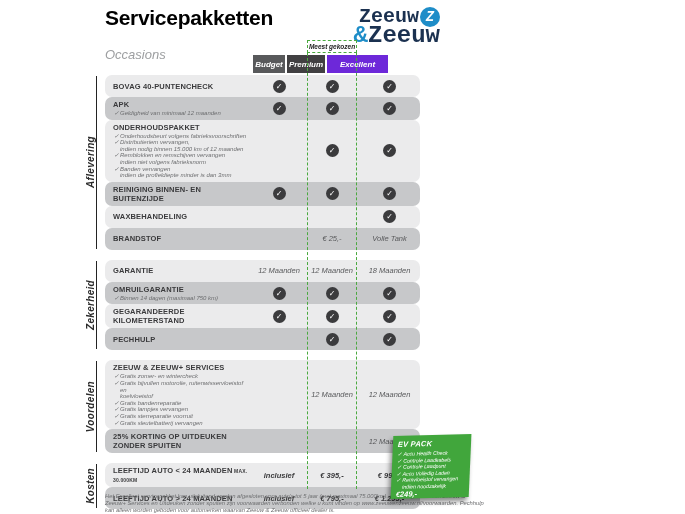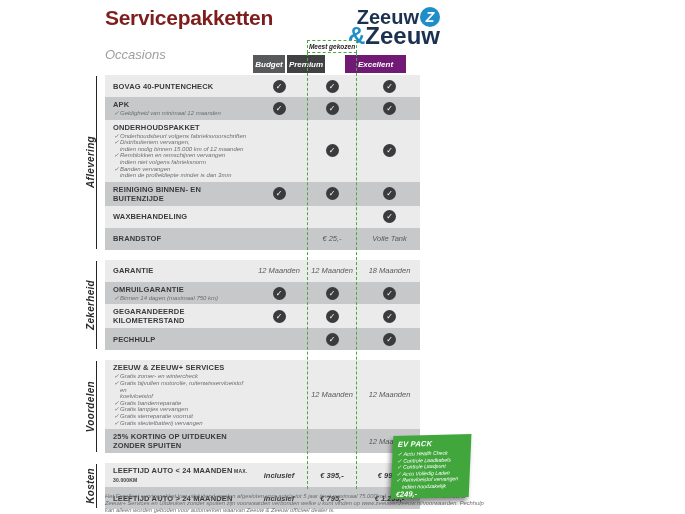--- a/index.html
+++ b/index.html
@@ -3,51 +3,51 @@
 <meta charset="utf-8">
 <style>
   * { margin:0; padding:0; box-sizing:border-box; }
   html,body { background:#fff; }
   .page {
     position:relative; width:685px; height:514px; background:#fff;
     font-family:"Liberation Sans", sans-serif; overflow:hidden; color:#3a3a3c;
   }
   
   .title-block { position:absolute; left:105px; top:6px; }
-  .title-block h1 { font-size:21px; font-weight:bold; color:#7f1d1d; letter-spacing:-0.3px; }
+  .title-block h1 { font-size:21px; font-weight:bold; color:#000000; letter-spacing:-0.3px; }
   .subtitle { font-size:13px; font-style:italic; color:#9c9ea0; margin-top:17px; }
   .logo { position:absolute; left:340px; top:7px; width:100px; text-align:right; line-height:0.92;
-          font-weight:bold; color:#1b3150; }
+          font-weight:bold; color:#1b3150;font-family:Liberation Mono, monospace; }
   .logo .l1 { font-size:20px; display:flex; justify-content:flex-end; align-items:center; }
   .logo .badge { display:inline-flex; width:20px; height:20px; border-radius:50%; background:#1e8dc8;
           color:#fff; align-items:center; justify-content:center; font-style:italic; font-size:14px;
           margin-left:1px; }
   .logo .l2 { font-size:24px; margin-top:-2px; }
   .logo .amp { color:#1e8dc8; }
   
   .table-wrap { position:absolute; left:105px; top:40px; width:315px; }
   .most-chosen { position:absolute; left:202px; top:0; width:50px; height:13px; background:#fff;
     border:1px dashed #4aa93f; font-size:6.5px; font-weight:bold; font-style:italic; color:#232323;
     display:flex; align-items:center; justify-content:center; z-index:3; }
   .premium-overlay { position:absolute; left:202px; top:13px; width:50px; height:436px;
     border-left:1px dashed #4aa93f; border-right:1px dashed #4aa93f; z-index:2; pointer-events:none; }
   .head-row { display:flex; margin-top:15px; height:18px; }
   .head-spacer { width:148px; }
   .head-cell { color:#fff; font-size:8px; font-weight:bold; font-style:italic;
     display:flex; align-items:center; justify-content:center; }
   .head-budget { width:32px; background:#58595b; }
   .head-premium { width:38px; background:#414042; margin-left:2px; }
-  .head-excellent { width:61px; background:#701a75; margin-left:20px; }
+  .head-excellent { width:61px; background:#6d28d9; margin-left:2px; }
   #sections { margin-top:2px; }
   .section { position:relative; margin-bottom:10px; }
   .section-label { position:absolute; left:-21px; top:1px; bottom:1px; width:13px;
     border-right:1.4px solid #232323; display:flex; align-items:center; justify-content:center; }
   .section-label span { writing-mode:vertical-rl; transform:rotate(180deg); white-space:nowrap;
     font-size:10px; font-weight:bold; font-style:italic; color:#2b2b2b; letter-spacing:0.3px; }
-  .row { display:flex; align-items:center; min-height:22px; }
+  .row { display:flex; align-items:center; min-height:22px;border-radius:7px; }
   .row.light { background:#ebebec; }
   .row.dark  { background:#c7c8ca; }
   .c-label { width:148px; padding:3px 5px 3px 8px; }
   .row-title { font-size:7.5px; font-weight:bold; color:#3a3a3c; letter-spacing:0.15px; line-height:1.2; }
   .row-suffix { font-size:5px; font-weight:bold; }
   .subs { margin-top:1px; list-style:none; }
   .subs li { font-size:6px; line-height:1.1; font-style:italic; color:#6d6e70; display:flex; }
   .subs .tick { width:7px; flex:0 0 7px; padding-left:1px; }
   .subs li.cont .tick { visibility:hidden; }
   .cell { display:flex; align-items:center; justify-content:center; }

